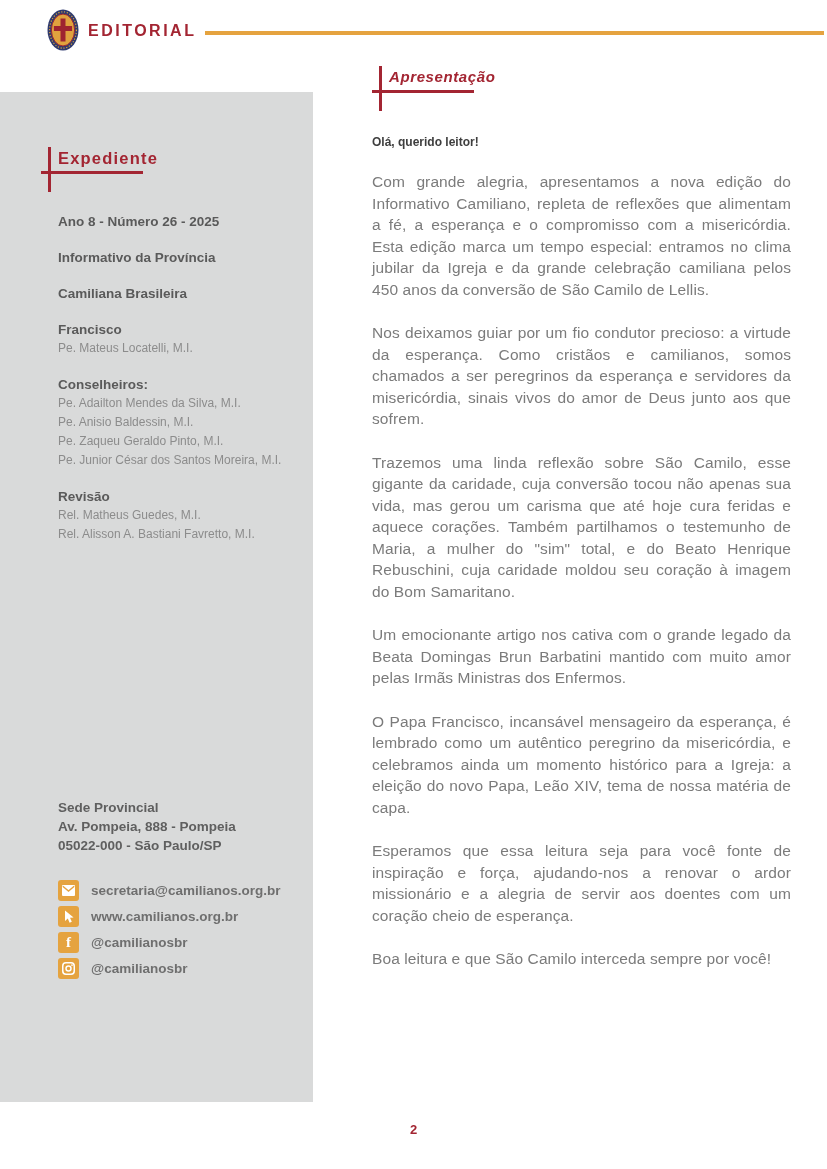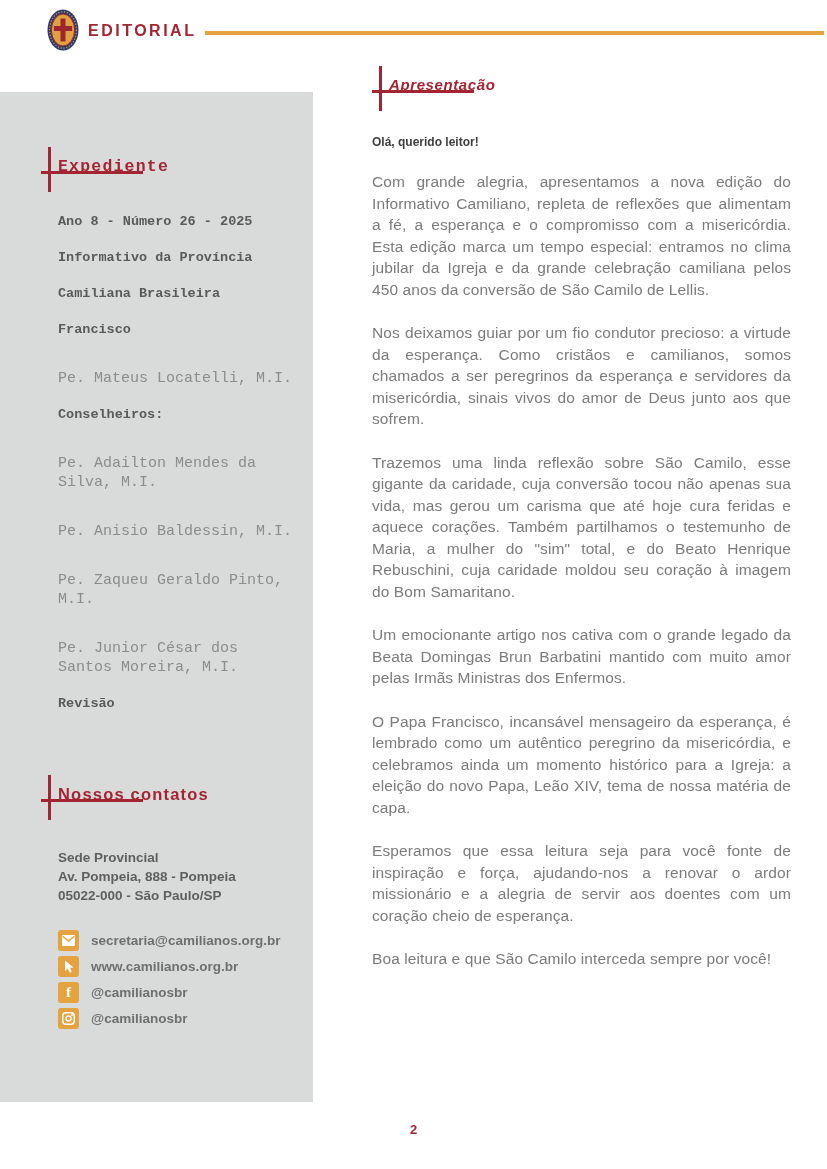--- a/index.html
+++ b/index.html
@@ -28,31 +28,31 @@
   }
   .gold-line{
     position:absolute;left:205px;right:3px;top:31px;height:3.5px;
     background:var(--accent-gold);
   }
   
   .xhead{position:relative;height:50px;}
   .xhead .vbar{position:absolute;left:7px;top:2px;width:3px;height:45px;background:var(--accent-red);}
   .xhead .hbar{position:absolute;left:0;top:26px;width:102px;height:3px;background:var(--accent-red);}
   .xhead .xlabel{
-    position:absolute;left:17px;top:12px;
+    position:absolute;left:17px;top:4px;
     color:var(--accent-red);font-weight:bold;font-size:16.5px;letter-spacing:1.2px;
   }
   .xhead.italic .xlabel{font-style:italic;font-size:15px;letter-spacing:0.6px;}
   
   .panel{position:absolute;left:0;width:313px;background:var(--panel-gray);}
-  .panel-expediente{top:92px;height:714px;padding:53px 18px 0 41px;font-family:Liberation Mono, monospace;}
+  .panel-expediente{top:92px;height:714px;padding:53px 18px 0 41px;}
   .panel-contacts{top:716px;height:386px;padding:57px 18px 0 41px;}
   .side-block{margin-top:14px;margin-left:17px;}
   .side-bold{font-size:13.5px;font-weight:bold;color:var(--side-bold);line-height:19px;margin-top:17px;}
-  .side-line{font-size:15px;color:var(--side-light);line-height:19px;margin-top:30px;}
+  .side-line{font-size:12px;color:var(--side-light);line-height:19px;}
   .addr-block{margin-top:25px;margin-left:17px;}
   .addr-line{font-size:13.5px;font-weight:bold;color:#5f5f5f;line-height:19px;}
   .contact-list{margin-top:25px;margin-left:17px;}
   .contact-row{display:flex;align-items:center;margin-bottom:5px;height:21px;margin-top:5px;}
   .cicon{
     width:21px;height:21px;border-radius:3px;background:var(--accent-gold);
     display:flex;align-items:center;justify-content:center;flex:0 0 21px;
   }
   .clabel{margin-left:12px;font-size:13.5px;font-weight:bold;color:#6f6f6f;}
   .fb-f{color:#fff;font-weight:bold;font-size:15px;line-height:15px;font-family:"Liberation Serif",serif;}
@@ -113,25 +113,20 @@
   </div>
 
   <div class="side-block">
     <div class="side-bold">Revisão</div>
     <div class="side-line">Rel. Matheus Guedes, M.I.</div>
     <div class="side-line">Rel. Alisson A. Bastiani Favretto, M.I.</div>
   </div>
 </aside>
 
 <aside class="panel panel-contacts">
-  <div class="xhead">
-    <span class="vbar"></span>
-    <span class="hbar"></span>
-    <span class="xlabel">Nossos contatos</span>
-  </div>
 
   <div class="addr-block">
     <div class="addr-line">Sede Provincial</div>
     <div class="addr-line">Av. Pompeia, 888 - Pompeia</div>
     <div class="addr-line">05022-000 - São Paulo/SP</div>
   </div>
 
   <div class="contact-list">
 
     <div class="contact-row">

